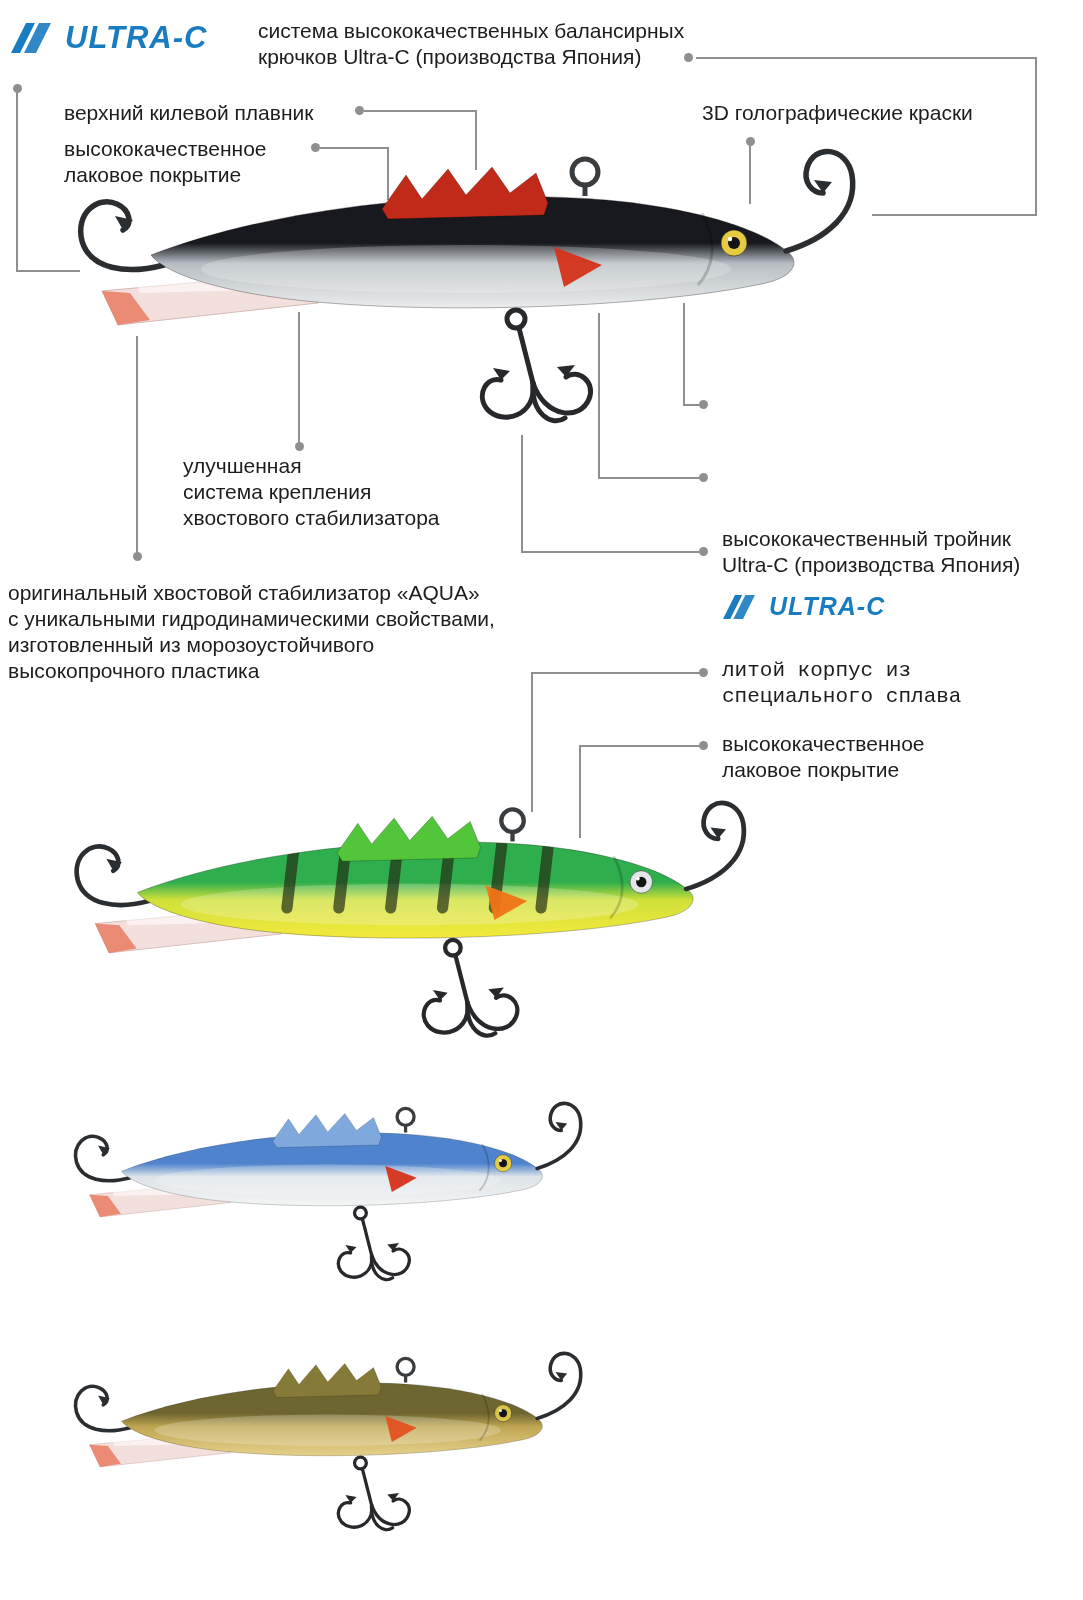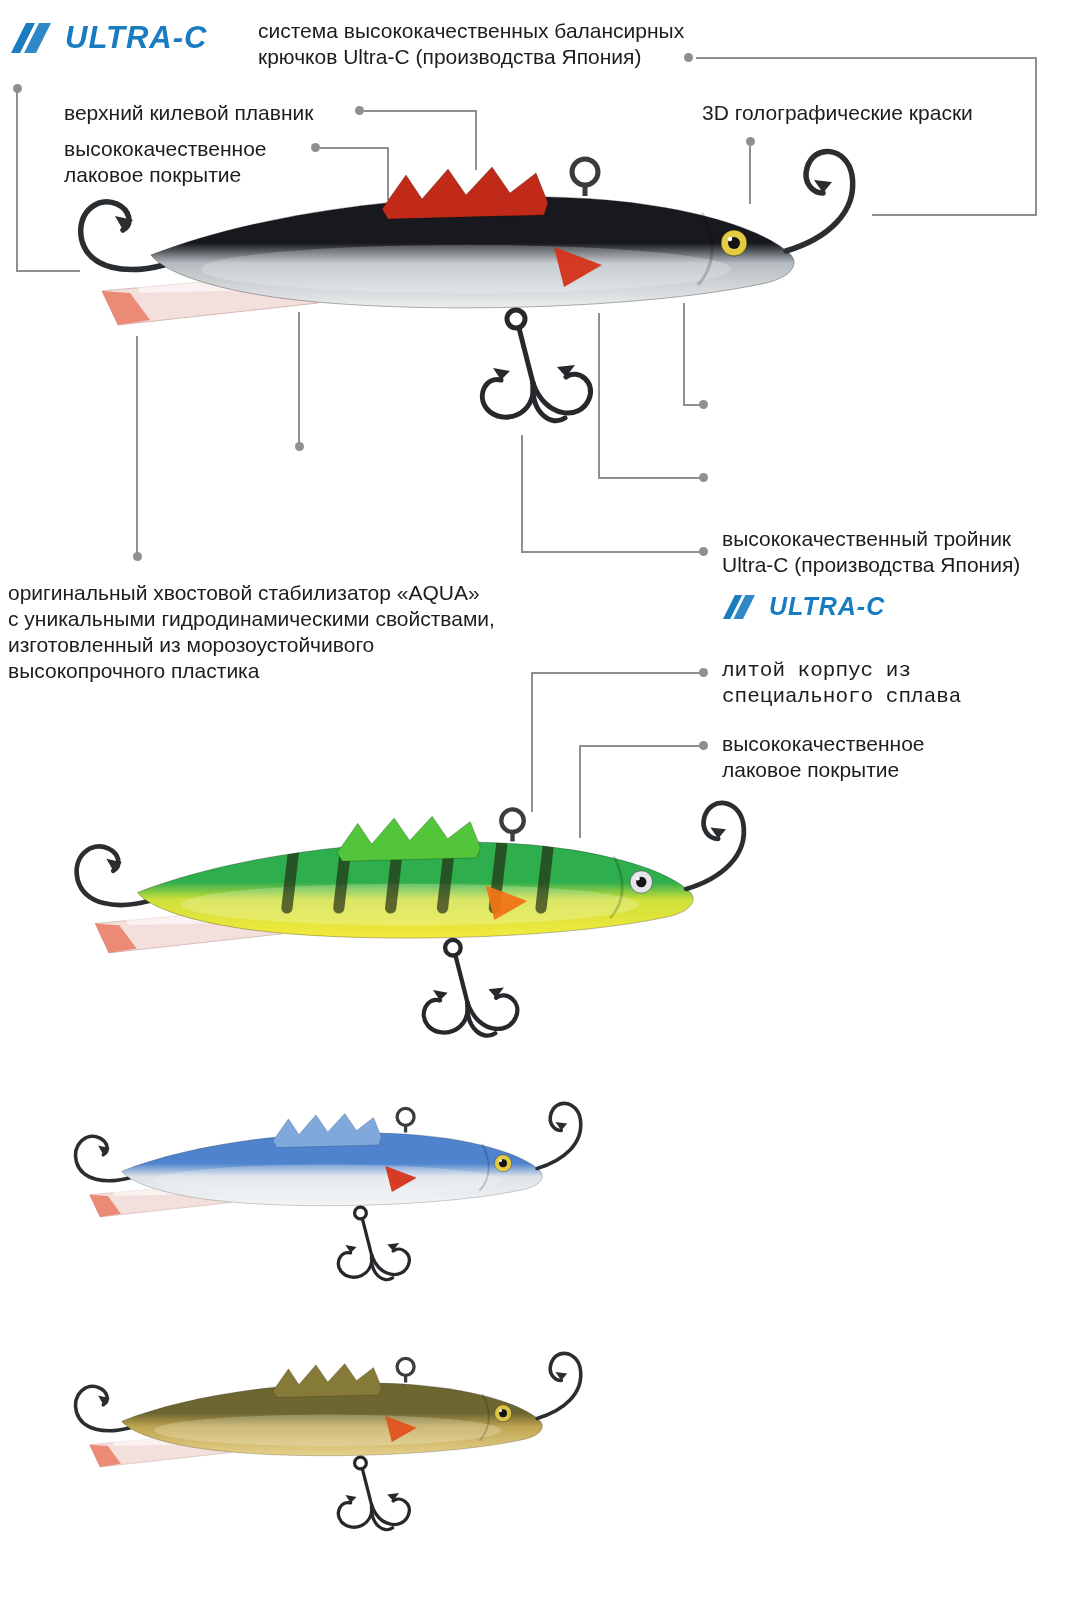--- a/index.html
+++ b/index.html
@@ -44,20 +44,23 @@
   </div>
 
   <div class="txt" style="left:258px;top:18px;">система высококачественных балансирных
 крючков Ultra-C (производства Япония)</div>
   <div class="txt" style="left:64px;top:100px;">верхний килевой плавник</div>
   <div class="txt" style="left:64px;top:136px;">высококачественное
 лаковое покрытие</div>
   <div class="txt" style="left:702px;top:100px;">3D голографические краски</div>
   <div class="txt" style="left:722px;top:526px;">высококачественный тройник
 Ultra-C (производства Япония)</div>
+  <div class="txt" style="left:183px;top:453px;">улучшенная
+система крепления
+хвостового стабилизатора</div>
   <div class="txt" style="left:8px;top:580px;">оригинальный хвостовой стабилизатор «AQUA»
 с уникальными гидродинамическими свойствами,
 изготовленный из морозоустойчивого
 высокопрочного пластика</div>
   <div class="txt" style="left:722px;top:658px;font-family:Liberation Mono, monospace;">литой корпус из
 специального сплава</div>
   <div class="txt" style="left:722px;top:731px;">высококачественное
 лаковое покрытие</div>
 
   <div class="dot" style="left:684px;top:53px"></div>

